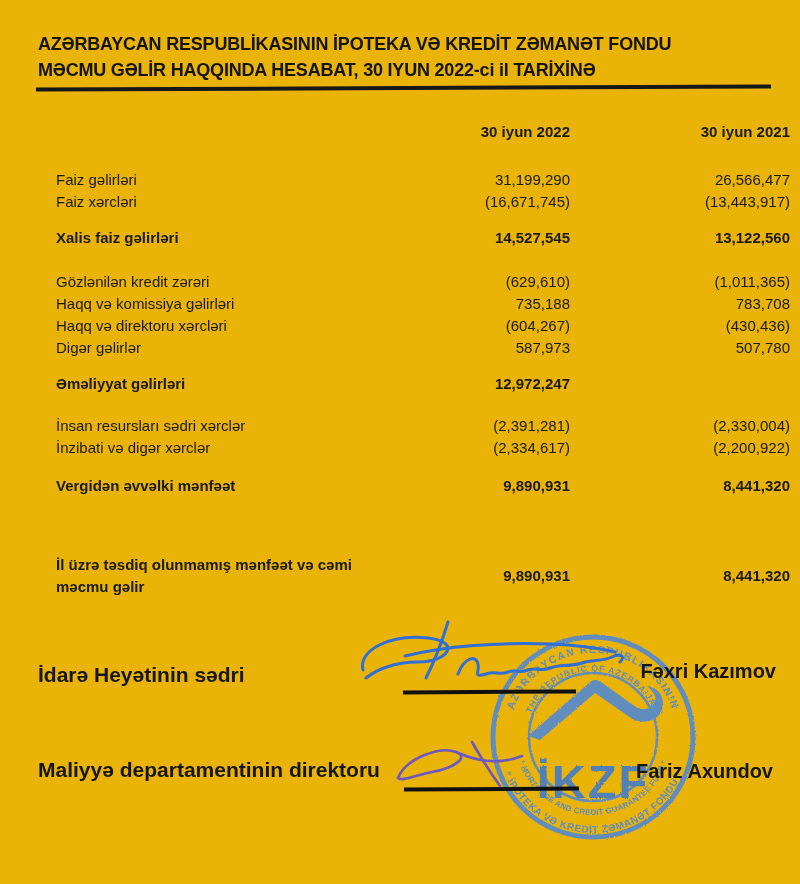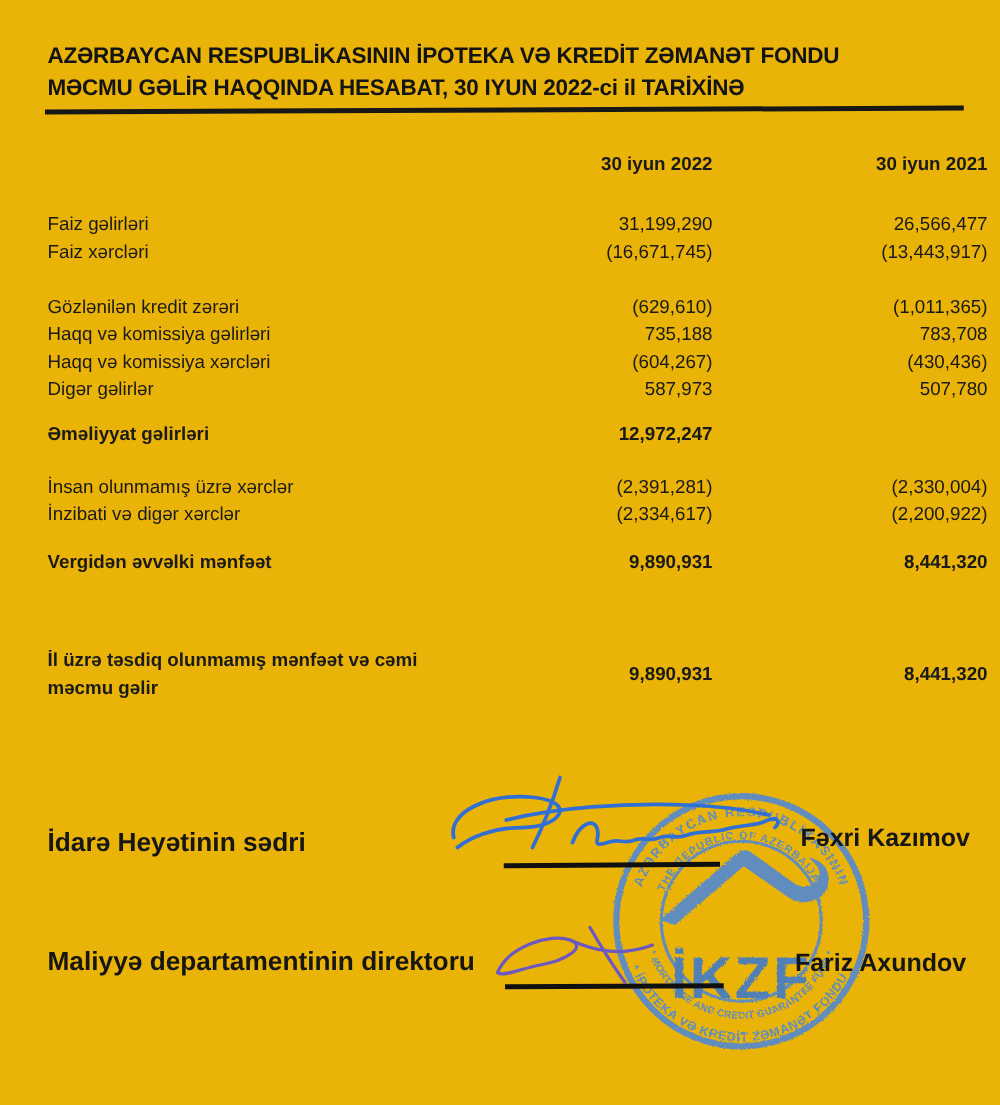--- a/index.html
+++ b/index.html
@@ -6,21 +6,21 @@
   body { background:#ffffff; font-family:"Liberation Sans","DejaVu Sans",sans-serif; }
   .page { position:relative; width:800px; height:884px; background:#eab308; overflow:hidden; color:#181818; }
 
   
   .title { position:absolute; left:38px; top:31px; width:740px; font-size:18px; font-weight:bold; line-height:26px; letter-spacing:-0.2px; color:#141414; }
   .title-rule { position:absolute; left:36px; top:86px; width:735px; height:4px; background:#171717; transform:rotate(-0.25deg); }
 
   
   .fintable { position:absolute; left:38px; top:121px; width:752px; font-size:15px; color:#1a1a1a; }
   .trow { display:grid; grid-template-columns:380px 152px 220px; line-height:22px; align-items:start; }
-  .trow .lbl { text-align:left; white-space:pre-line; }
+  .trow .lbl { text-align:left; white-space:pre-line;margin-left:18px; }
   .trow .val { text-align:right; }
   .trow.b { font-weight:bold; }
   .trow.head { font-weight:bold; }
   .trow.tall { align-items:center; }
   .sp26 { margin-top:26px; } .sp14 { margin-top:14px; } .sp22 { margin-top:22px; }
   .sp20 { margin-top:20px; } .sp16 { margin-top:16px; } .sp57 { margin-top:57px; }
 
   
   .sig-role { position:absolute; left:38px; font-size:21px; font-weight:bold; color:#161616; z-index:6;text-align:center; }
   .sig-name { position:absolute; font-size:20px; font-weight:bold; color:#161616; z-index:6; }
@@ -56,46 +56,51 @@
     <div class="trow sp26">
       <div class="lbl">Faiz gəlirləri</div>
       <div class="val">31,199,290</div>
       <div class="val">26,566,477</div>
     </div>
     <div class="trow">
       <div class="lbl">Faiz xərcləri</div>
       <div class="val">(16,671,745)</div>
       <div class="val">(13,443,917)</div>
     </div>
+    <div class="trow b sp14">
+      <div class="lbl">Xalis faiz gəlirləri</div>
+      <div class="val">14,527,545</div>
+      <div class="val">13,122,560</div>
+    </div>
     <div class="trow sp22">
       <div class="lbl">Gözlənilən kredit zərəri</div>
       <div class="val">(629,610)</div>
       <div class="val">(1,011,365)</div>
     </div>
     <div class="trow">
       <div class="lbl">Haqq və komissiya gəlirləri</div>
       <div class="val">735,188</div>
       <div class="val">783,708</div>
     </div>
     <div class="trow">
-      <div class="lbl">Haqq və komissiya xərcləri</div>
+      <div class="lbl">Haqq və direktoru xərcləri</div>
       <div class="val">(604,267)</div>
       <div class="val">(430,436)</div>
     </div>
     <div class="trow">
       <div class="lbl">Digər gəlirlər</div>
       <div class="val">587,973</div>
       <div class="val">507,780</div>
     </div>
     <div class="trow b sp14">
       <div class="lbl">Əməliyyat gəlirləri</div>
       <div class="val">12,972,247</div>
     </div>
     <div class="trow sp20">
-      <div class="lbl">İnsan olunmamış üzrə xərclər</div>
+      <div class="lbl">İnsan resursları sədri xərclər</div>
       <div class="val">(2,391,281)</div>
       <div class="val">(2,330,004)</div>
     </div>
     <div class="trow">
       <div class="lbl">İnzibati və digər xərclər</div>
       <div class="val">(2,334,617)</div>
       <div class="val">(2,200,922)</div>
     </div>
     <div class="trow b sp16">
       <div class="lbl">Vergidən əvvəlki mənfəət</div>

